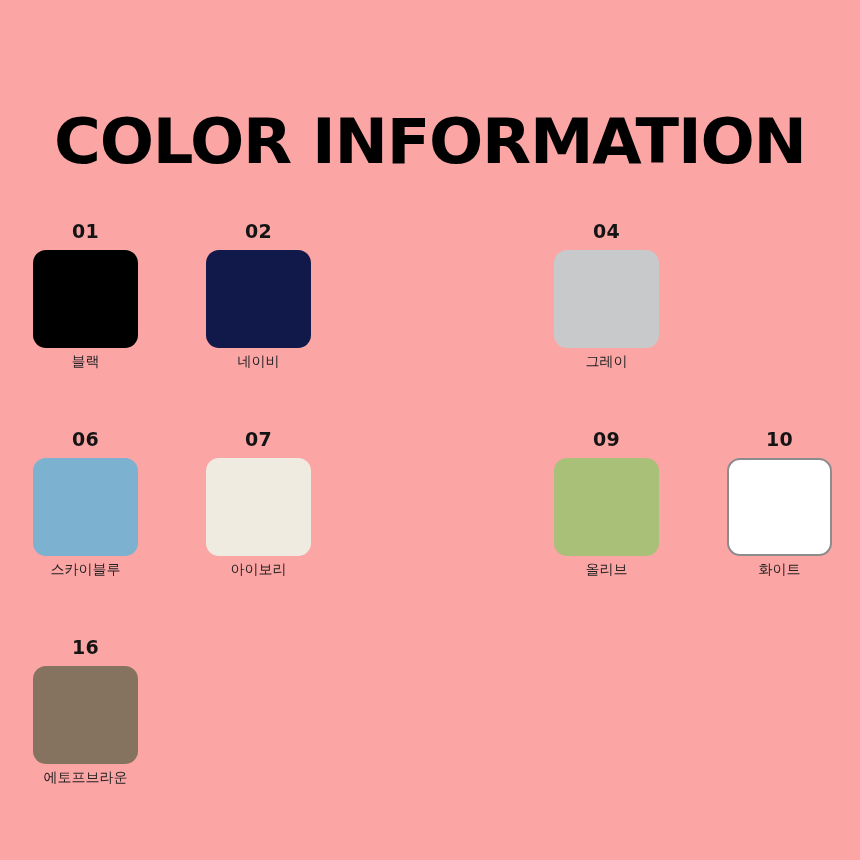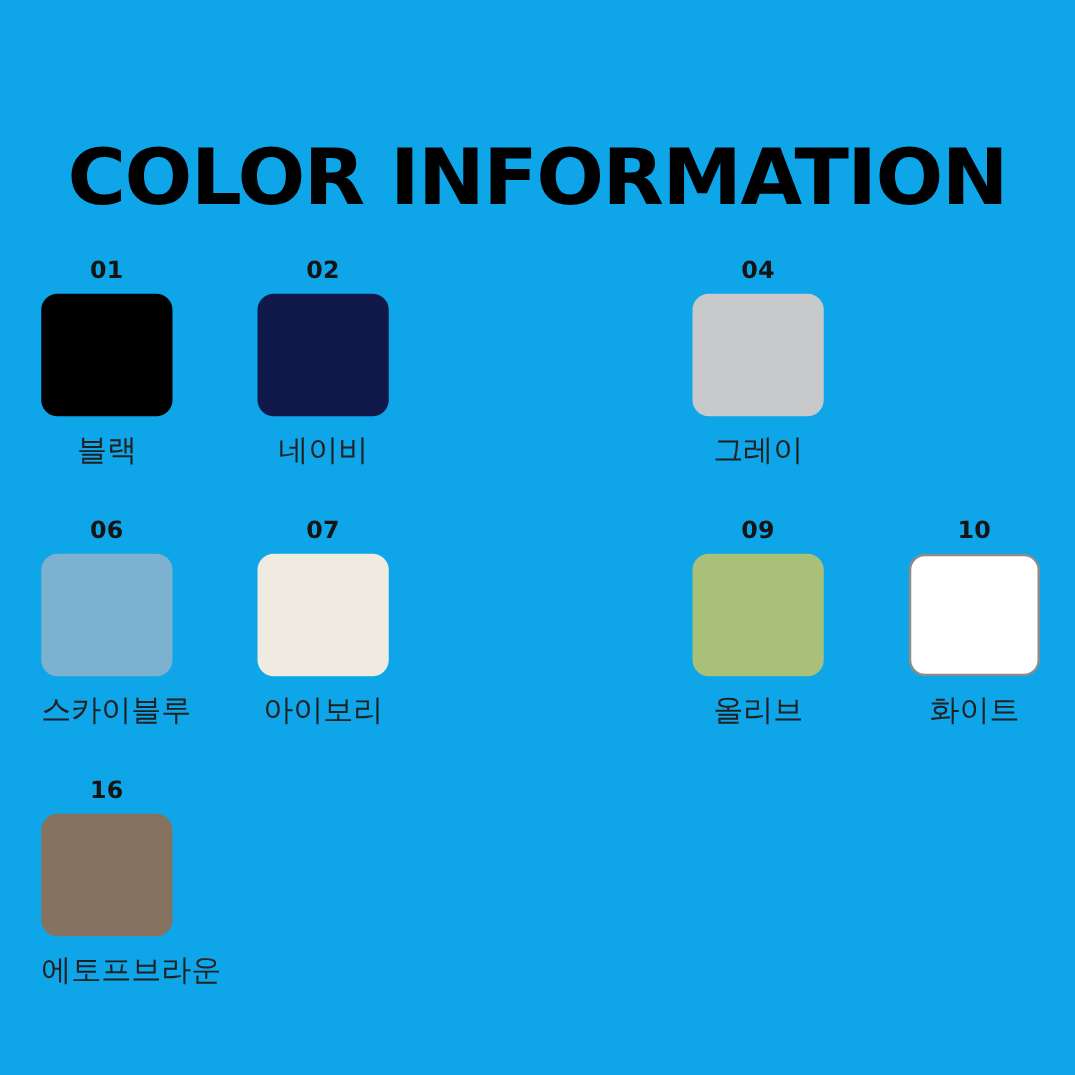--- a/index.html
+++ b/index.html
@@ -13,21 +13,21 @@
     overflow: hidden;
     font-family: "Liberation Sans", "DejaVu Sans", sans-serif;
     color: #1a1a1a;
     position: relative;
   }
 
   .page {
     position: relative;
     width: 860px;
     height: 860px;
-    background: #0ea5e9;
+    background: #fca5a5;
   }
 
   
   .title-wrap {
     position: absolute;
     top: 62px;
     left: 0;
     width: 860px;
     text-align: center;
   }
@@ -40,21 +40,21 @@
     letter-spacing: -1.2px;
     color: #000000;
     white-space: nowrap;
     transform: scaleX(1.03);
     transform-origin: center;
   }
 
   
   .grid {
     position: absolute;
-    top: 205px;
+    top: 220px;
     left: 33px;
     width: 800px;
     text-decoration: underline;
   }
   .row {
     display: block;
     position: relative;
     height: 208px;
   }
   .row.row-last { height: 160px; }
@@ -89,25 +89,25 @@
     box-sizing: border-box;
     background: #cccccc;
     border: 0 solid transparent;
   }
   .swatch-chip.outlined {
     border: 2px solid #8c8c8c;
   }
 
   .swatch-name {
     font-family: "Liberation Sans", "DejaVu Sans", sans-serif;
-    font-size: 24px;
+    font-size: 14px;
     line-height: 24px;
     font-weight: 400;
     color: #212121;
-    margin-top: 16px;
+    margin-top: 1px;
     white-space: nowrap;
   }
 </style>
 </head>
 <body style="background: rgb(255, 255, 255);">
 
 <div class="page">
 
   <div class="title-wrap">
     <h1 class="page-title">COLOR INFORMATION</h1>

